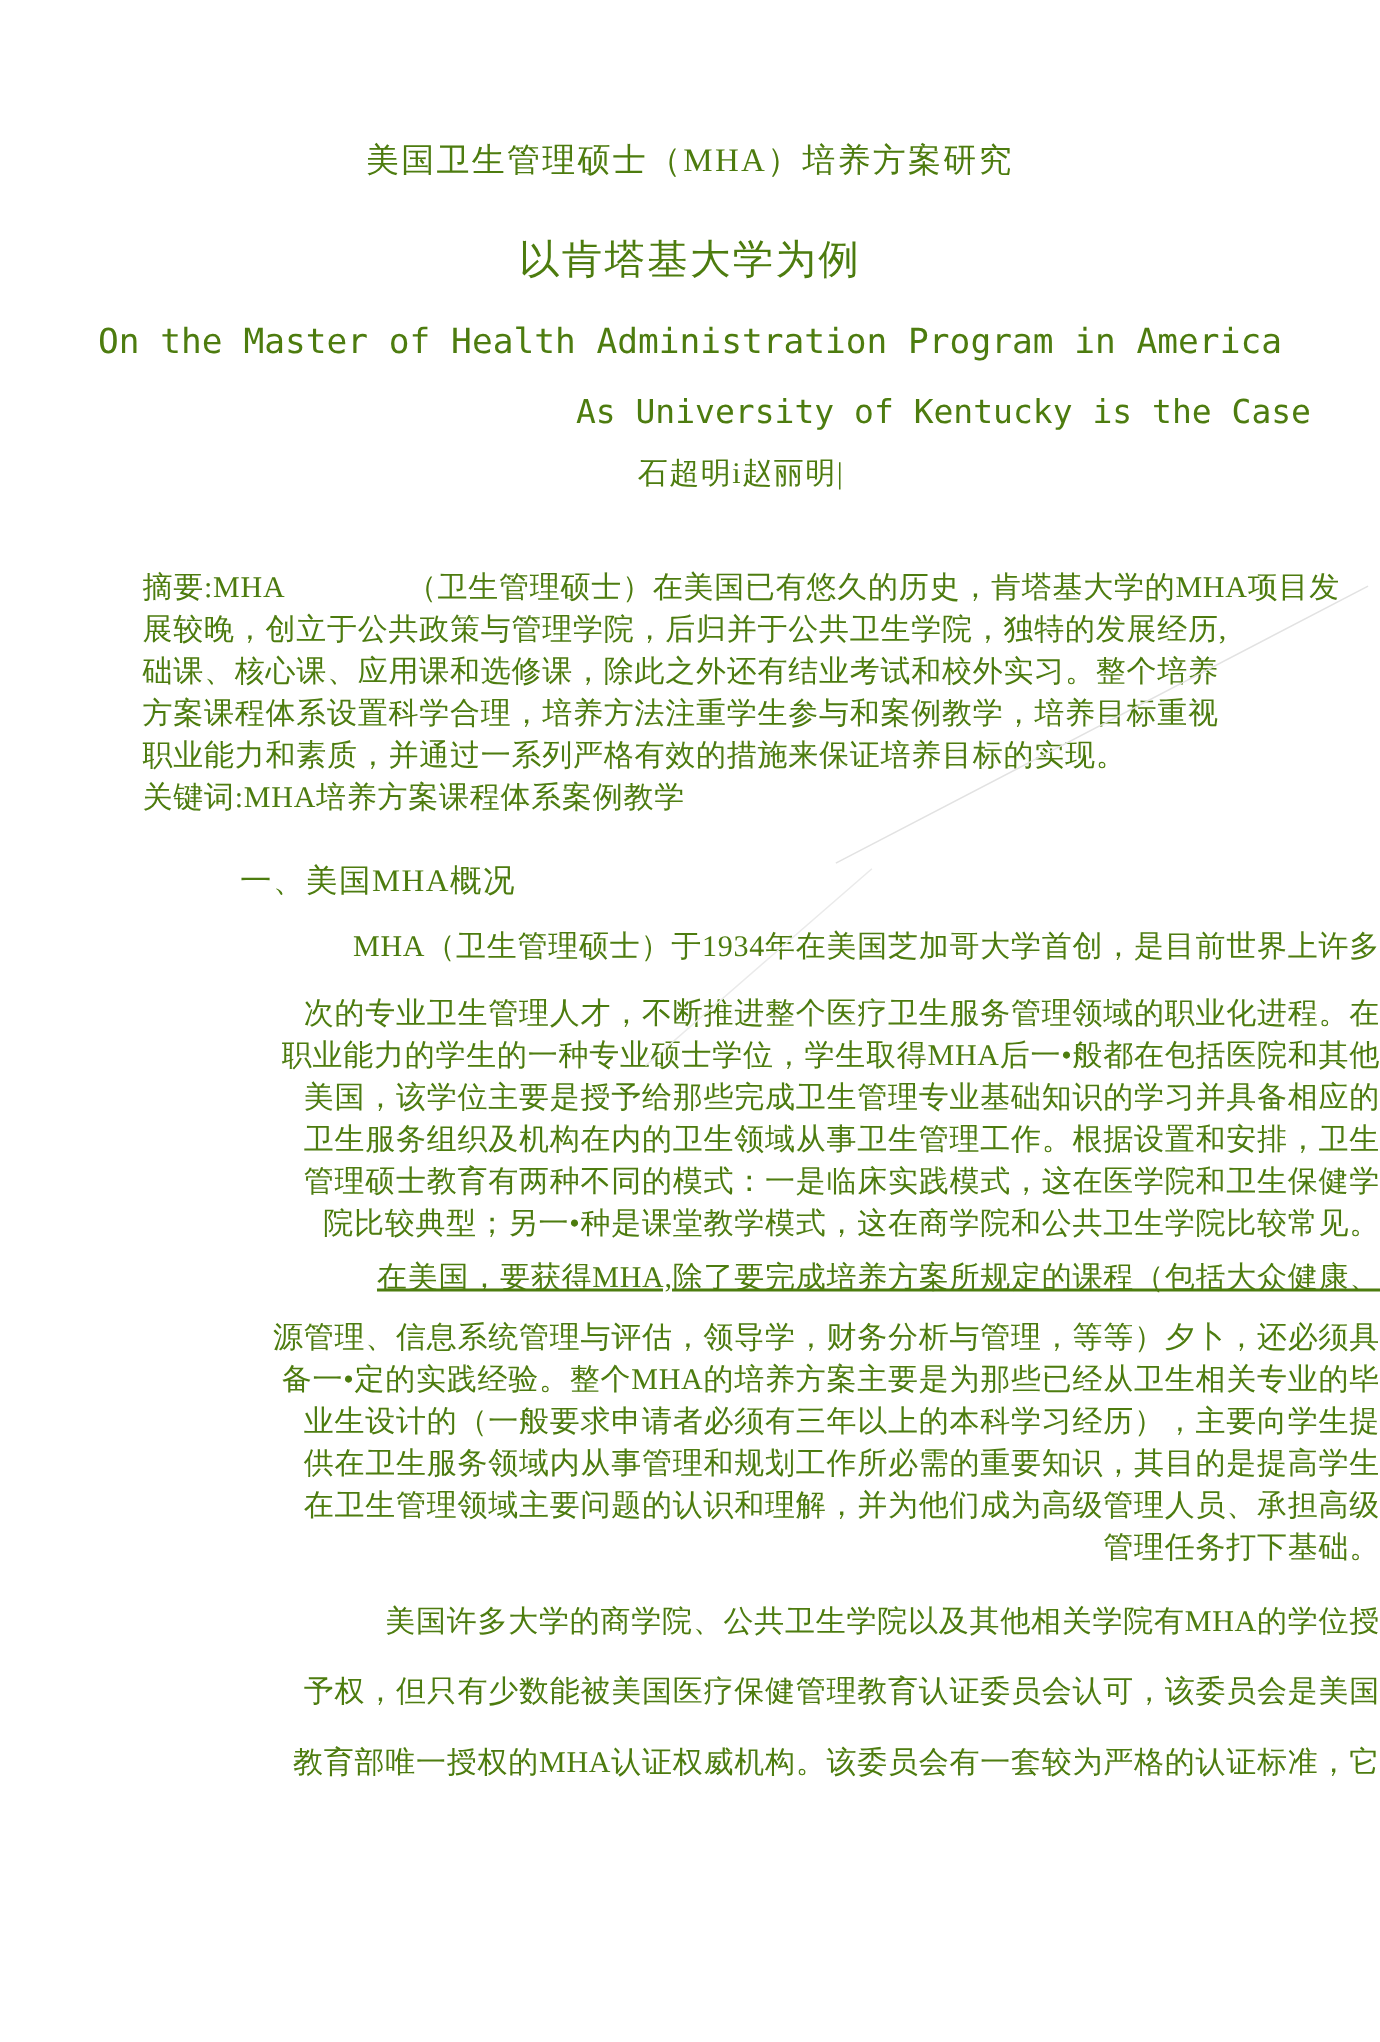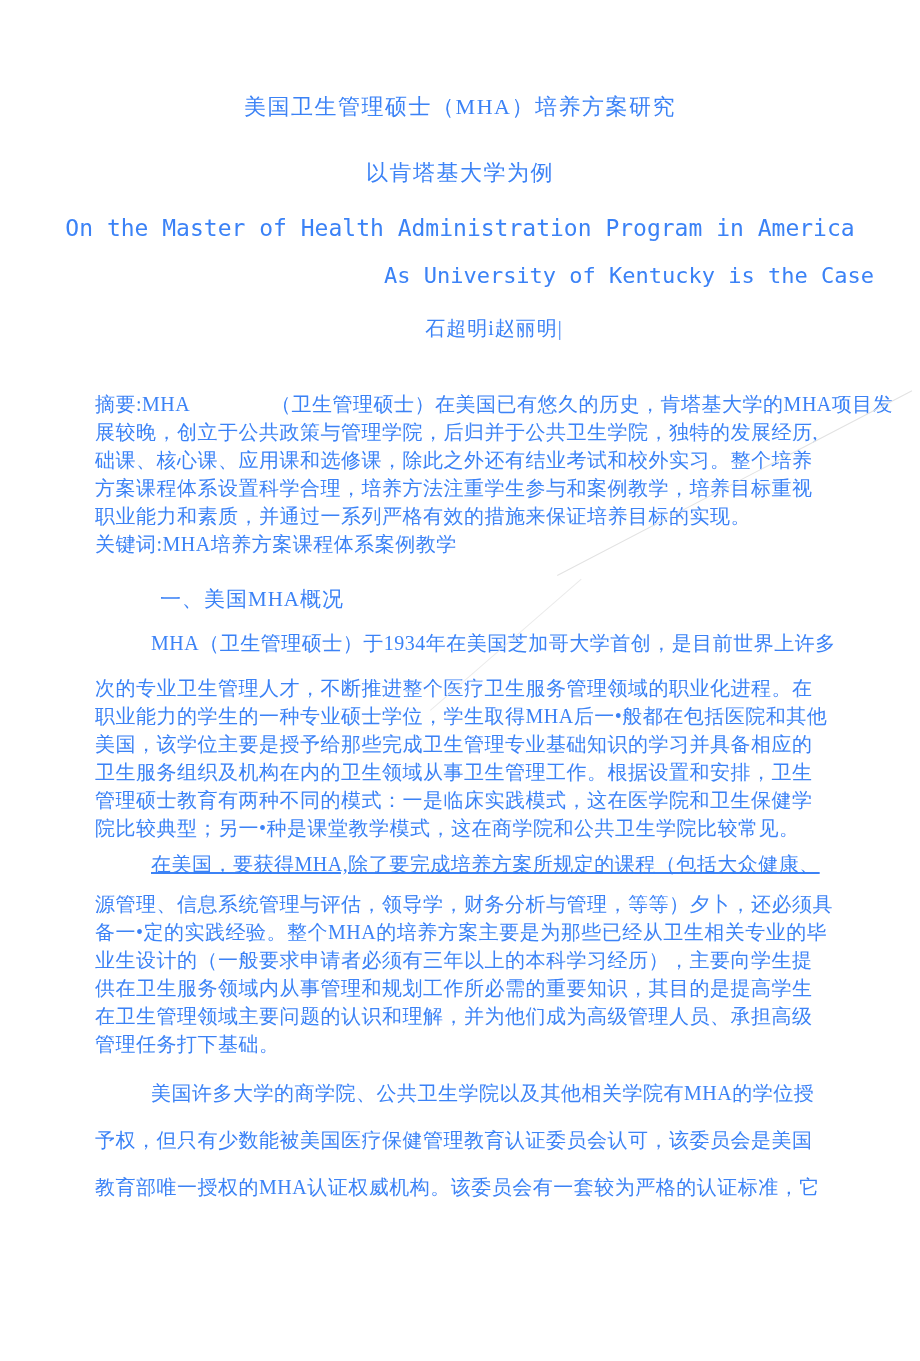--- a/index.html
+++ b/index.html
@@ -2,36 +2,36 @@
 <html><head>
 <meta charset="utf-8">
 <style>
   html, body { margin: 0; padding: 0; background: #ffffff; }
   .page {
     position: relative;
     width: 920px;
     height: 1361px;
     background: #ffffff;
     font-family: "Liberation Serif", "DejaVu Serif", serif;
-    color: #3b82f6;
+    color: #4d7c0f;
     overflow: hidden;
     border-radius: 32px;
   }
   .title-cn {
     margin: 92px 0 0 0;
     text-align: center;
     font-size: 22px;
     font-weight: normal;
     letter-spacing: 1.5px;
     line-height: 30px;
   }
   .subtitle-cn {
     margin-top: 36px;
     text-align: center;
-    font-size: 22px;
+    font-size: 27px;
     letter-spacing: 1.5px;
     line-height: 30px;
   }
   .title-en-1 {
     margin-top: 24px;
     text-align: center;
     font-family: "DejaVu Sans Mono", "Liberation Mono", monospace;
     font-size: 23px;
     line-height: 32px;
     white-space: nowrap;
@@ -39,21 +39,21 @@
   .title-en-2 {
     margin-top: 16px;
     text-align: right;
     padding-right: 46px;
     font-family: "DejaVu Sans Mono", "Liberation Mono", monospace;
     font-size: 22px;
     line-height: 32px;
     white-space: nowrap;
   }
   .authors {
-    margin-top: 22px;
+    margin-top: 10px;
     text-align: center;
     padding-left: 68px;
     font-size: 20px;
     line-height: 28px;
     letter-spacing: 1px;
   }
   .abstract {
     margin: 48px 0 0 95px;
     font-size: 20px;
     line-height: 28px;
@@ -66,20 +66,21 @@
     letter-spacing: 1px;
     line-height: 30px;
     white-space: nowrap;
   }
   .para {
     margin-left: 95px;
     font-size: 20px;
     line-height: 28px;
     letter-spacing: 0.5px;
     white-space: nowrap;
+    text-align: right;
   }
   .p1 { margin-top: 15px; }
   .p1 .first { padding-left: 56px; margin-bottom: 17px; }
   .p2 { margin-top: 8px; }
   .p2 .first { padding-left: 56px; margin-bottom: 12px; text-decoration: underline; }
   .p3 { margin-top: 12px; line-height: 47px; }
   .p3 .first { padding-left: 56px; }
   .artifact {
     position: absolute;
     height: 0;

